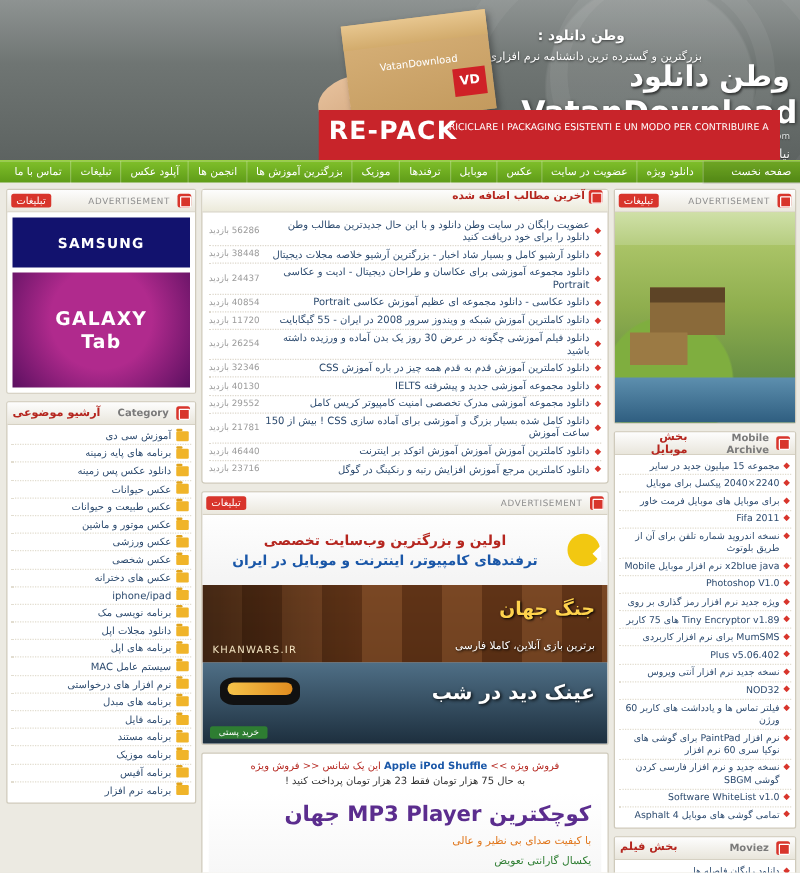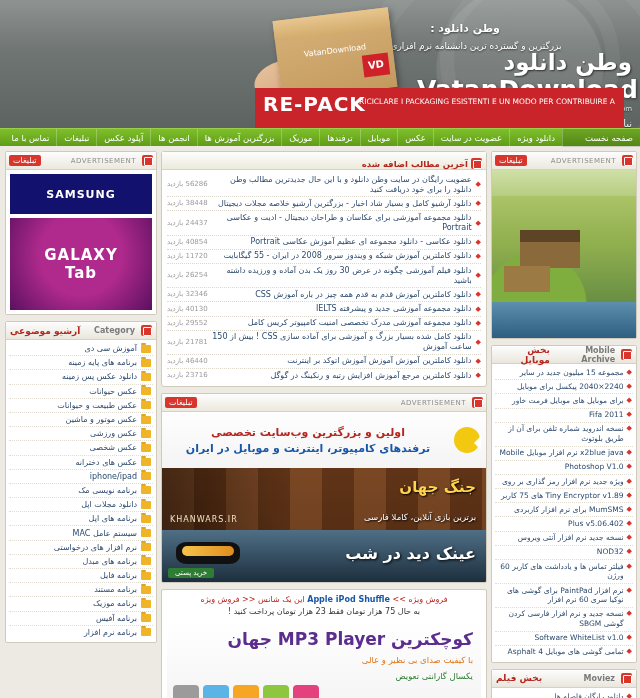--- a/index.html
+++ b/index.html
@@ -178,21 +178,21 @@
     margin-top:4px; height:92px;
     background:radial-gradient(circle at 50% 40%, #b02a8d 0 45%, #5b1060 100%);
     color:#fff; display:flex; align-items:center; justify-content:center; flex-direction:column;
     font-size:15px; font-weight:bold; direction:ltr; letter-spacing:1px;
   }
 
   
   .newsbox { background:#fff; border:1px solid #cfcabb; border-radius:3px; }
   .news-head {
     height:18px; background:linear-gradient(180deg,#fdfdfd,#eceada); border-bottom:1px solid #d8d3c5;
-    display:flex; align-items:flex-end; justify-content:flex-start; padding:0 4px;
+    display:flex; align-items:flex-start; justify-content:flex-start; padding:0 4px;
   }
   .news-head .ttl { font-size:8.5px; color:#b5261f; font-weight:bold; }
   .news-list { padding:3px 5px 4px; }
   .news-item {
     display:flex; align-items:center; justify-content:flex-start; gap:4px;
     font-size:8px; color:#2c4a6e; padding:1.6px 0; border-bottom:1px dotted #ddd8cc;
     line-height:1.25;
   }
   .news-item:last-child { border-bottom:0; }
   .bullet { color:#d8352c; font-size:7px; }
@@ -219,21 +219,21 @@
   }
   .war .pic { position:absolute; inset:0; background:
       linear-gradient(90deg, rgba(0,0,0,.5), rgba(0,0,0,0) 40%),
       repeating-linear-gradient(90deg,#7d4a26 0 32px,#5e3317 32px 64px);
       opacity:.85;
   }
   .war .t1 { position:absolute; right:10px; top:10px; font-size:15px; font-weight:bold; color:#ffd34d; text-shadow:1px 1px 2px #000;}
   .war .t2 { position:absolute; right:10px; bottom:8px; font-size:8.5px; color:#fff; text-shadow:1px 1px 2px #000;}
   .war .site { position:absolute; left:8px; bottom:6px; font-size:8px; color:#f1e2c0; direction:ltr; letter-spacing:1px;}
   .night {
-    height:52px; position:relative; background:linear-gradient(180deg,#4f6f86,#1d2f3e); overflow:hidden;
+    height:65px; position:relative; background:linear-gradient(180deg,#4f6f86,#1d2f3e); overflow:hidden;
   }
   .night .glasses {
     position:absolute; left:14px; top:12px; width:64px; height:22px;
     background:#111; border-radius:11px/8px;
   }
   .night .glasses:after{
     content:""; position:absolute; left:6px; top:4px; width:52px; height:10px;
     background:linear-gradient(90deg,#f6c44a,#e08c1f); border-radius:6px;
   }
   .night .t1 { position:absolute; right:10px; top:14px; font-size:16px; font-weight:bold; color:#fff; text-shadow:1px 1px 3px #000; }

